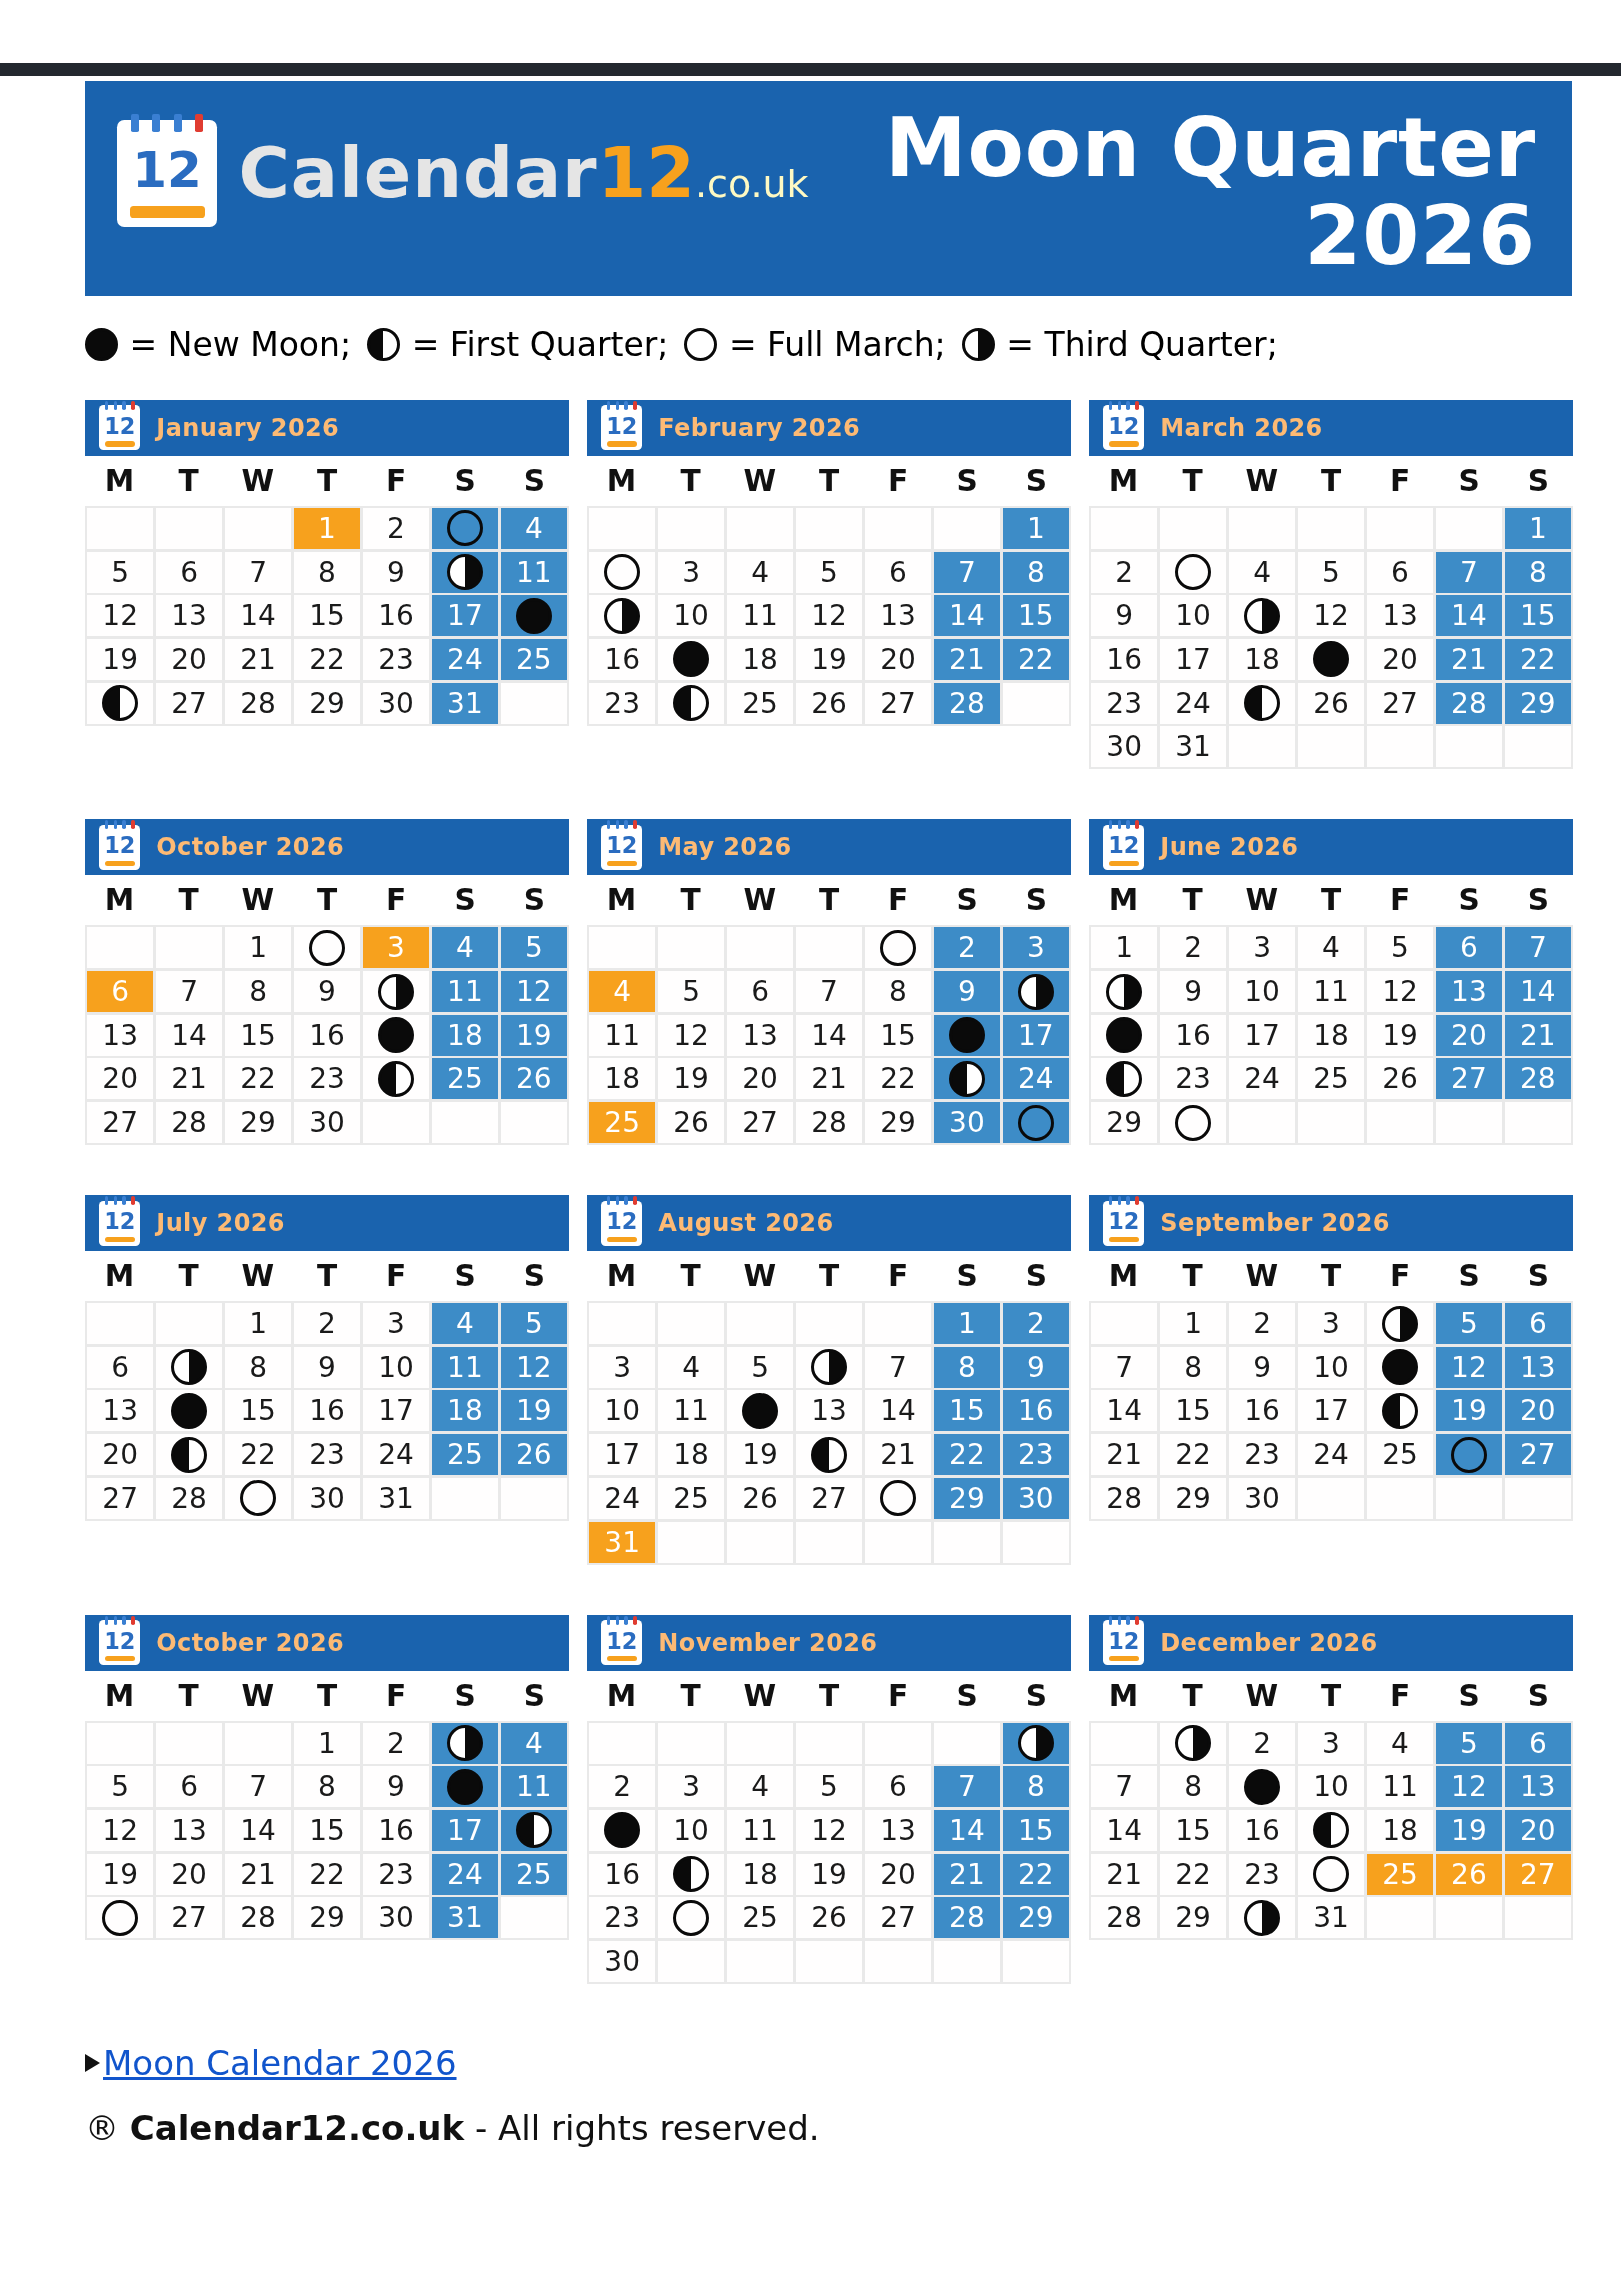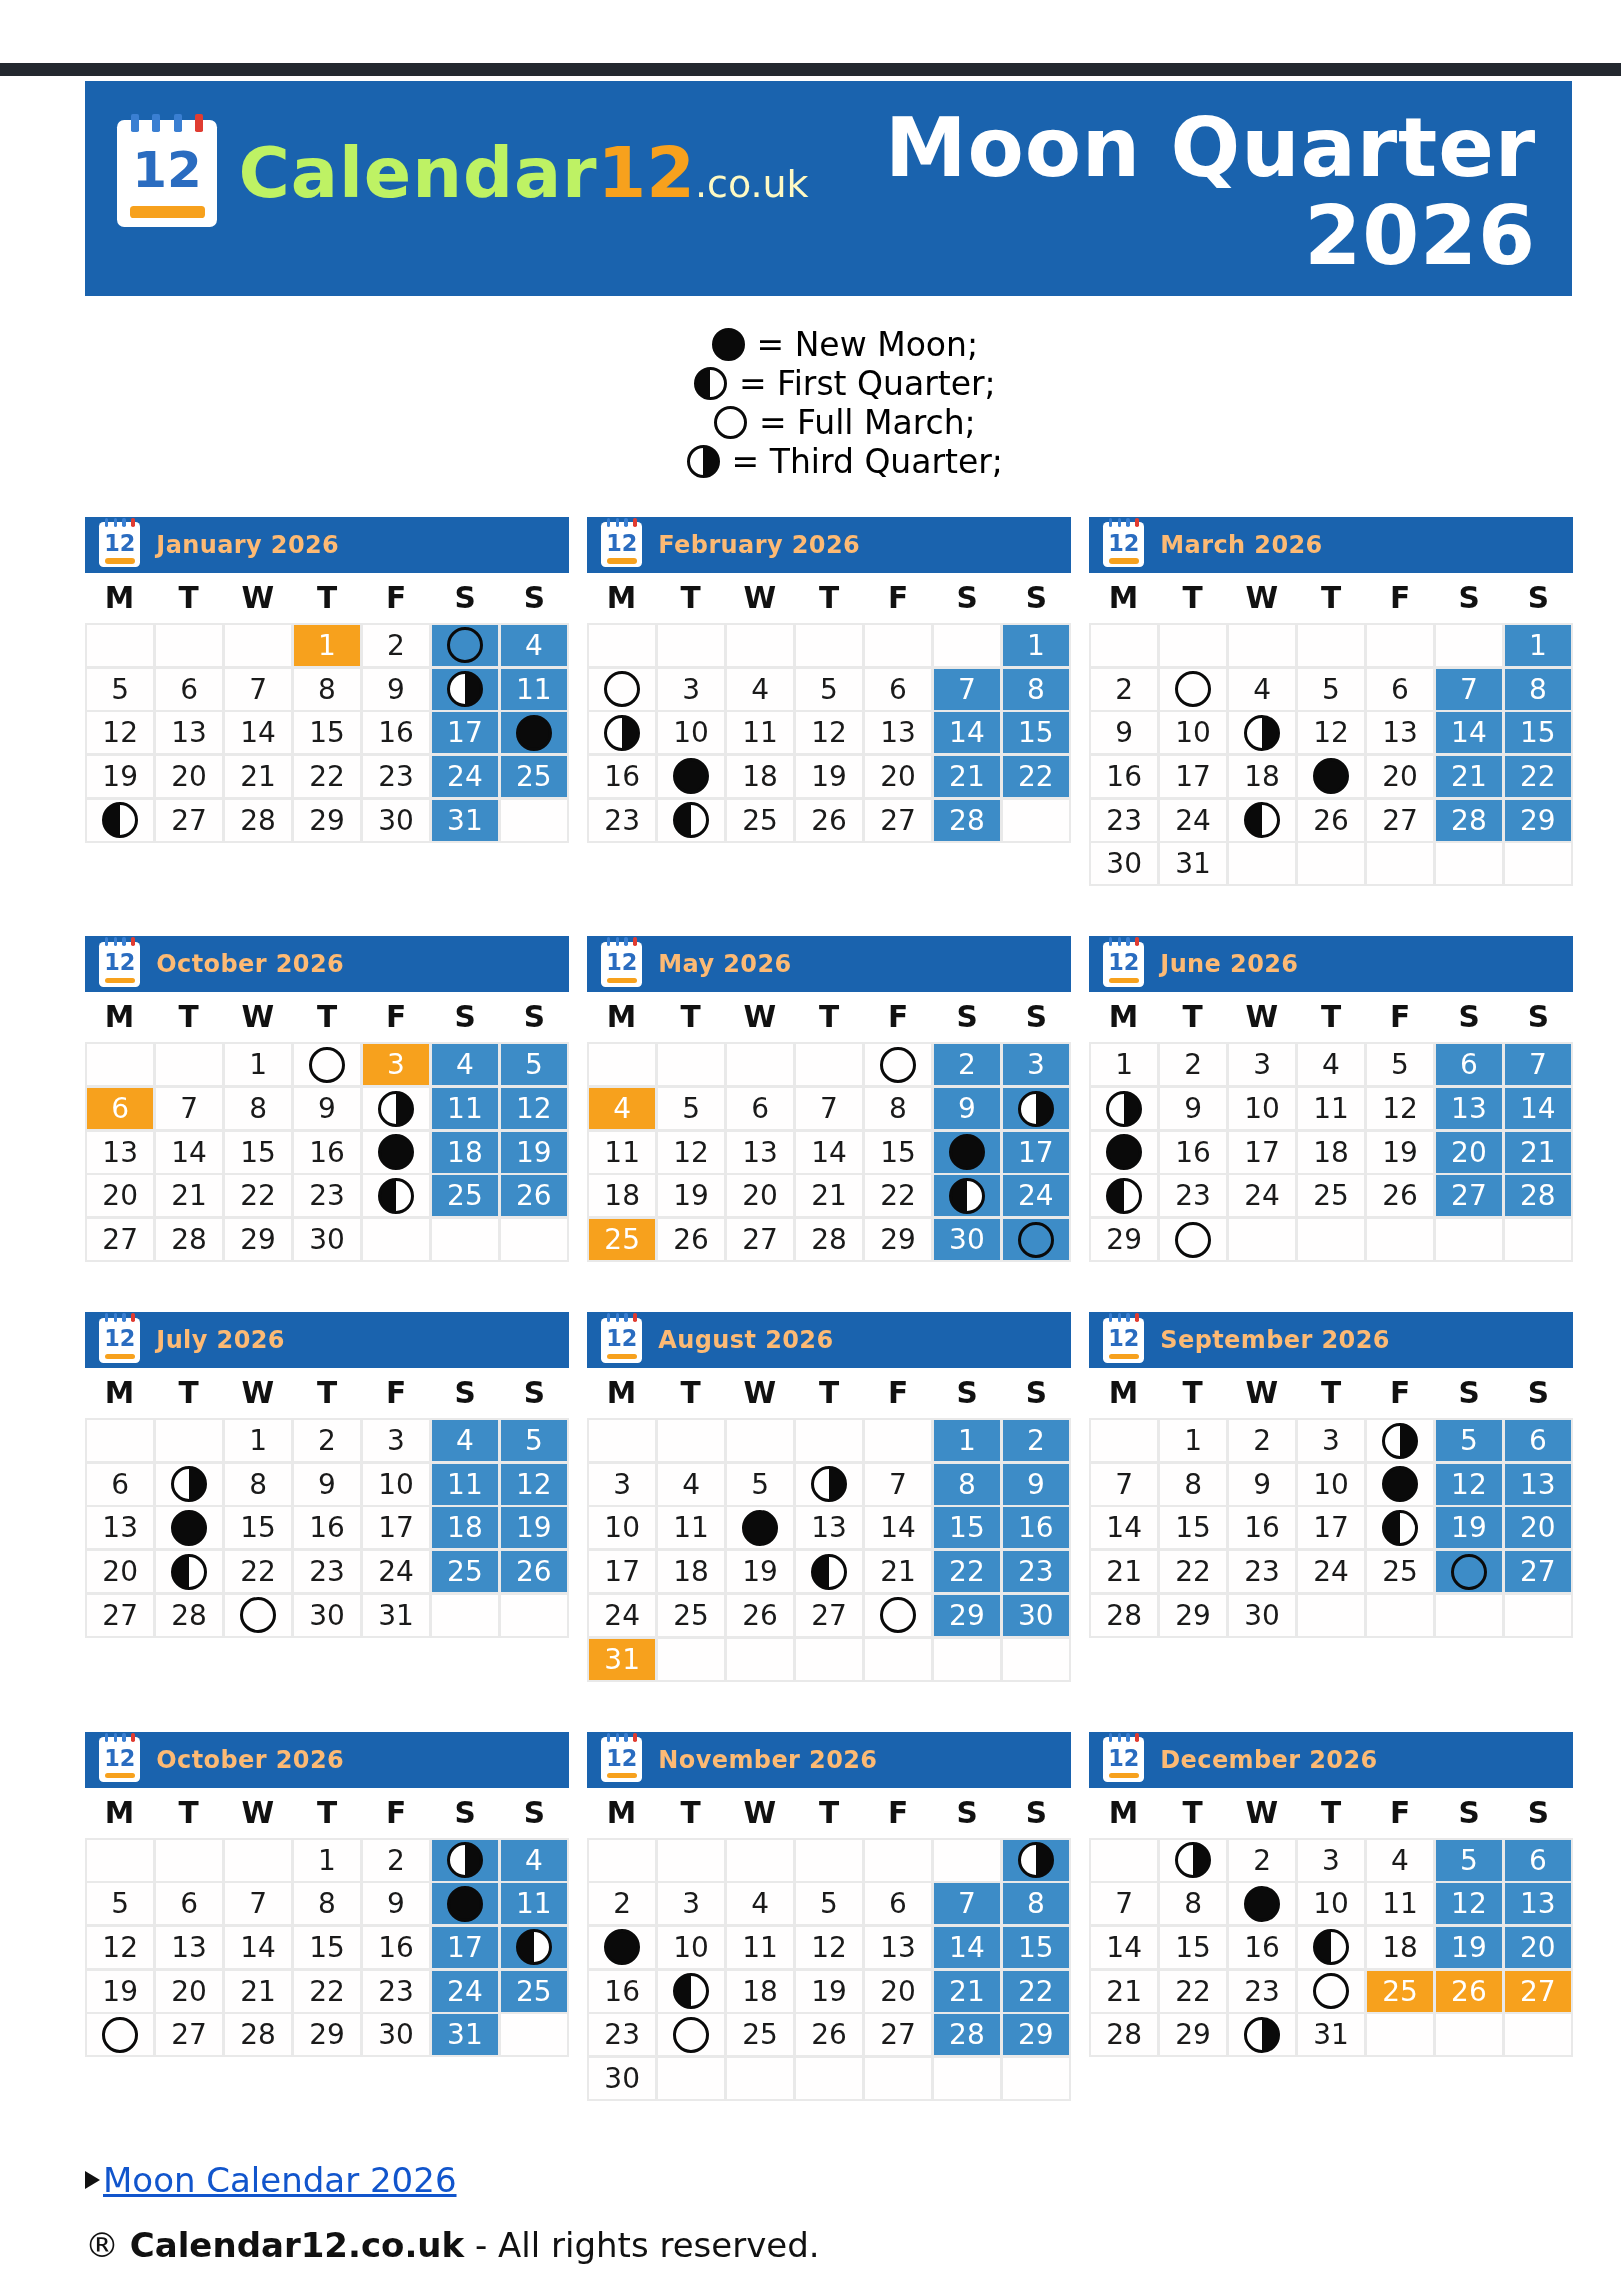--- a/index.html
+++ b/index.html
@@ -16,21 +16,21 @@
   
   .banner {
     width: 1487px; height: 215px;
     margin: 5.4px 0 0 85px;
     background: #1a63ae;
     display: flex; justify-content: space-between; align-items: flex-start;
     padding: 23px 36px 23px 32px;
   }
   .logo { display: flex; align-items: center; gap: 21.5px; margin-top: 16px; text-decoration: none; cursor: pointer; }
   .brand { display: flex; align-items: baseline; }
-  .brand-main { font-size: 70px; font-weight: bold; color: #bef264; letter-spacing: 0.9px; }
+  .brand-main { font-size: 70px; font-weight: bold; color: #e5e5e5; letter-spacing: 0.9px; }
   .brand-num  { font-size: 70px; font-weight: bold; color: #f7a11d; }
   .brand-suffix { font-size: 38px; font-weight: normal; color: #fef9c3; }
   .page-title {
     text-align: right; color: #fff; font-weight: bold;
     font-size: 82px; line-height: 1.08; letter-spacing: 0.9px;
   }
 
   
   .cal-icon {
     position: relative; background: #fff; border-radius: 7.2px;
@@ -60,21 +60,21 @@
   .moon.N  { background: #0a0a0a; }
   .moon.F  { background: transparent; }
   .moon.Q1 { background: linear-gradient(to right, #0a0a0a 50%, #ffffff 50%); }
   .moon.Q3 { background: linear-gradient(to right, #ffffff 50%, #0a0a0a 50%); }
   .moon--legend { width: 33px; height: 33px; }
 
   
   .legend {
     margin: 29px 0 0 85px;
     display: flex; align-items: center;
-    font-size: 33px; color: #000; flex-direction: column;
+    font-size: 33px; color: #000;
   }
   .legend-item { display: flex; align-items: center; gap: 11.6px; margin-right: 16px; }
 
   
   .months {
     margin: 36px 0 0 85px;
     display: grid; grid-template-columns: repeat(3, 484px);
     column-gap: 18px; row-gap: 50px;
     align-items: start;
   }

